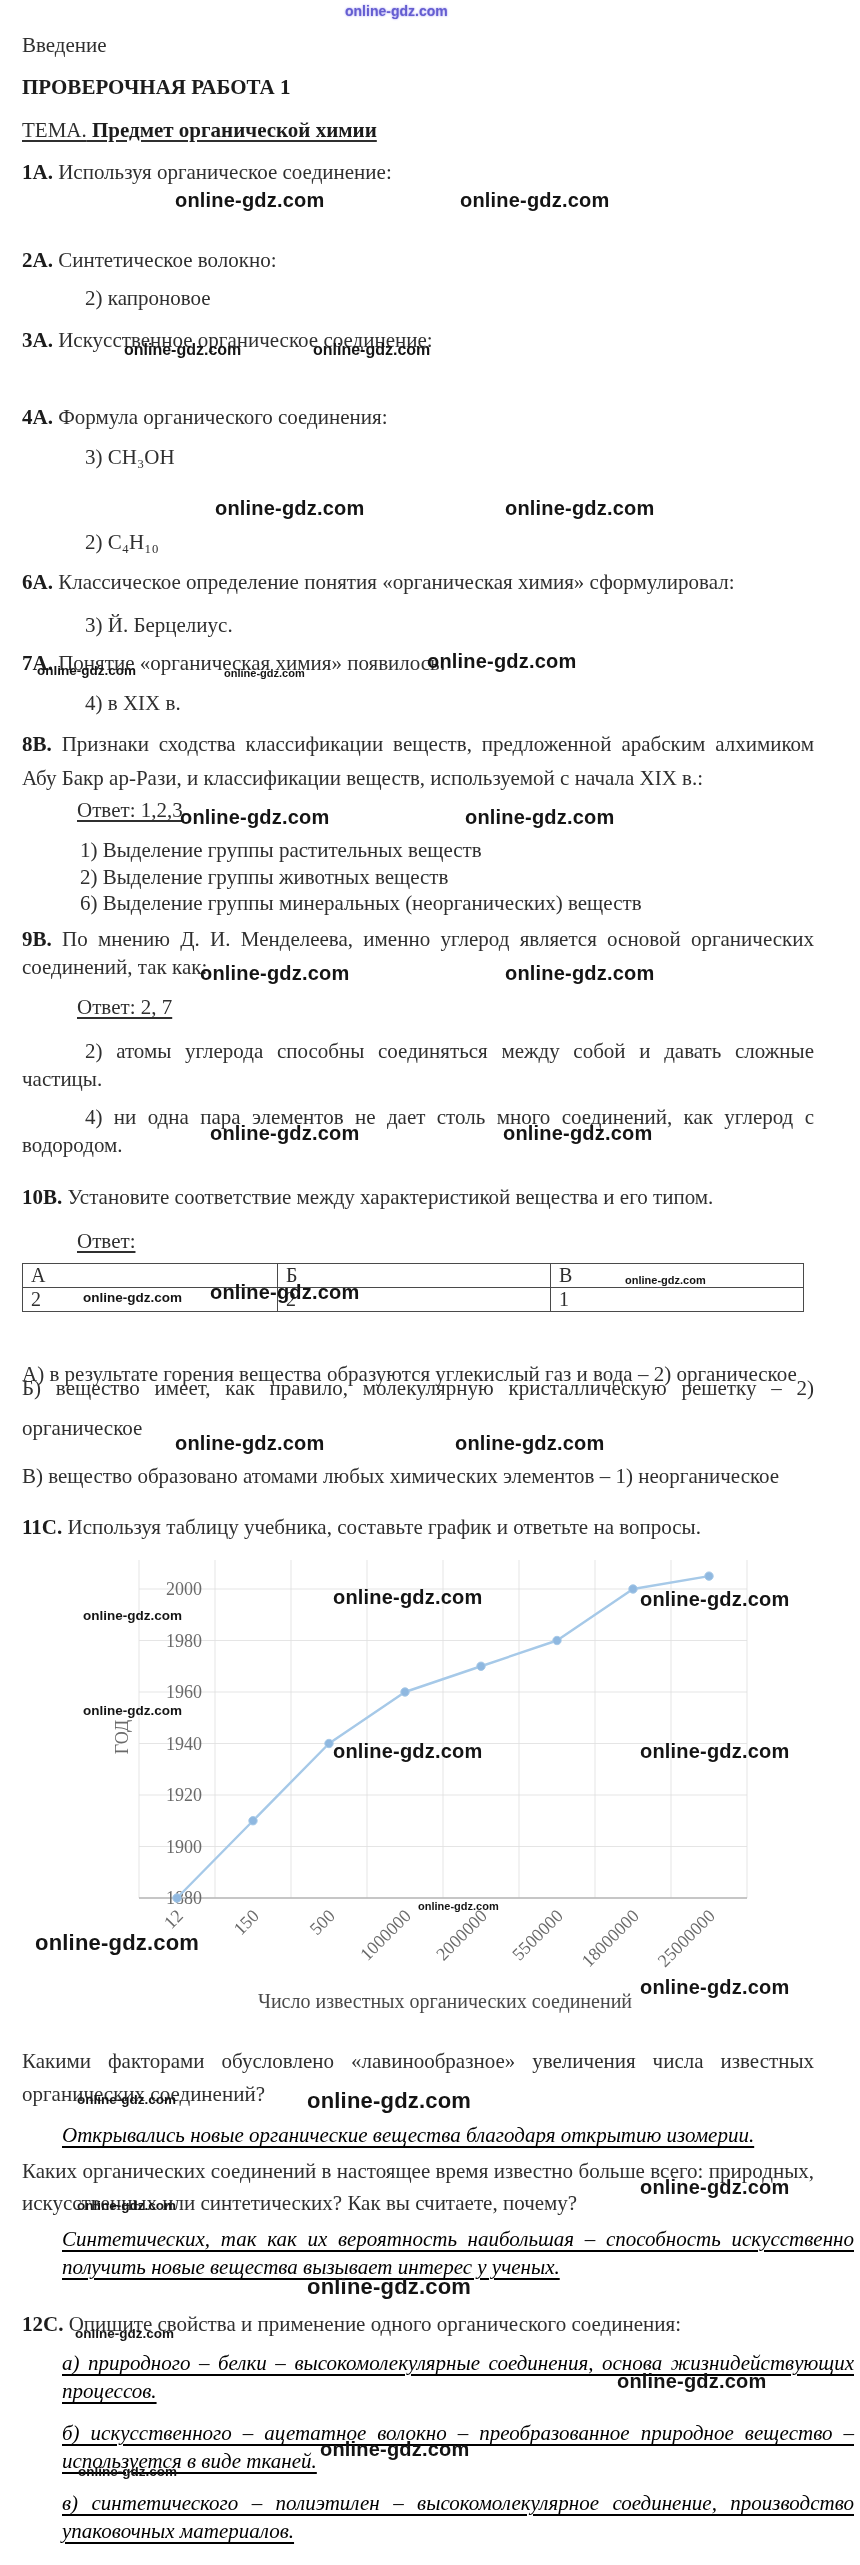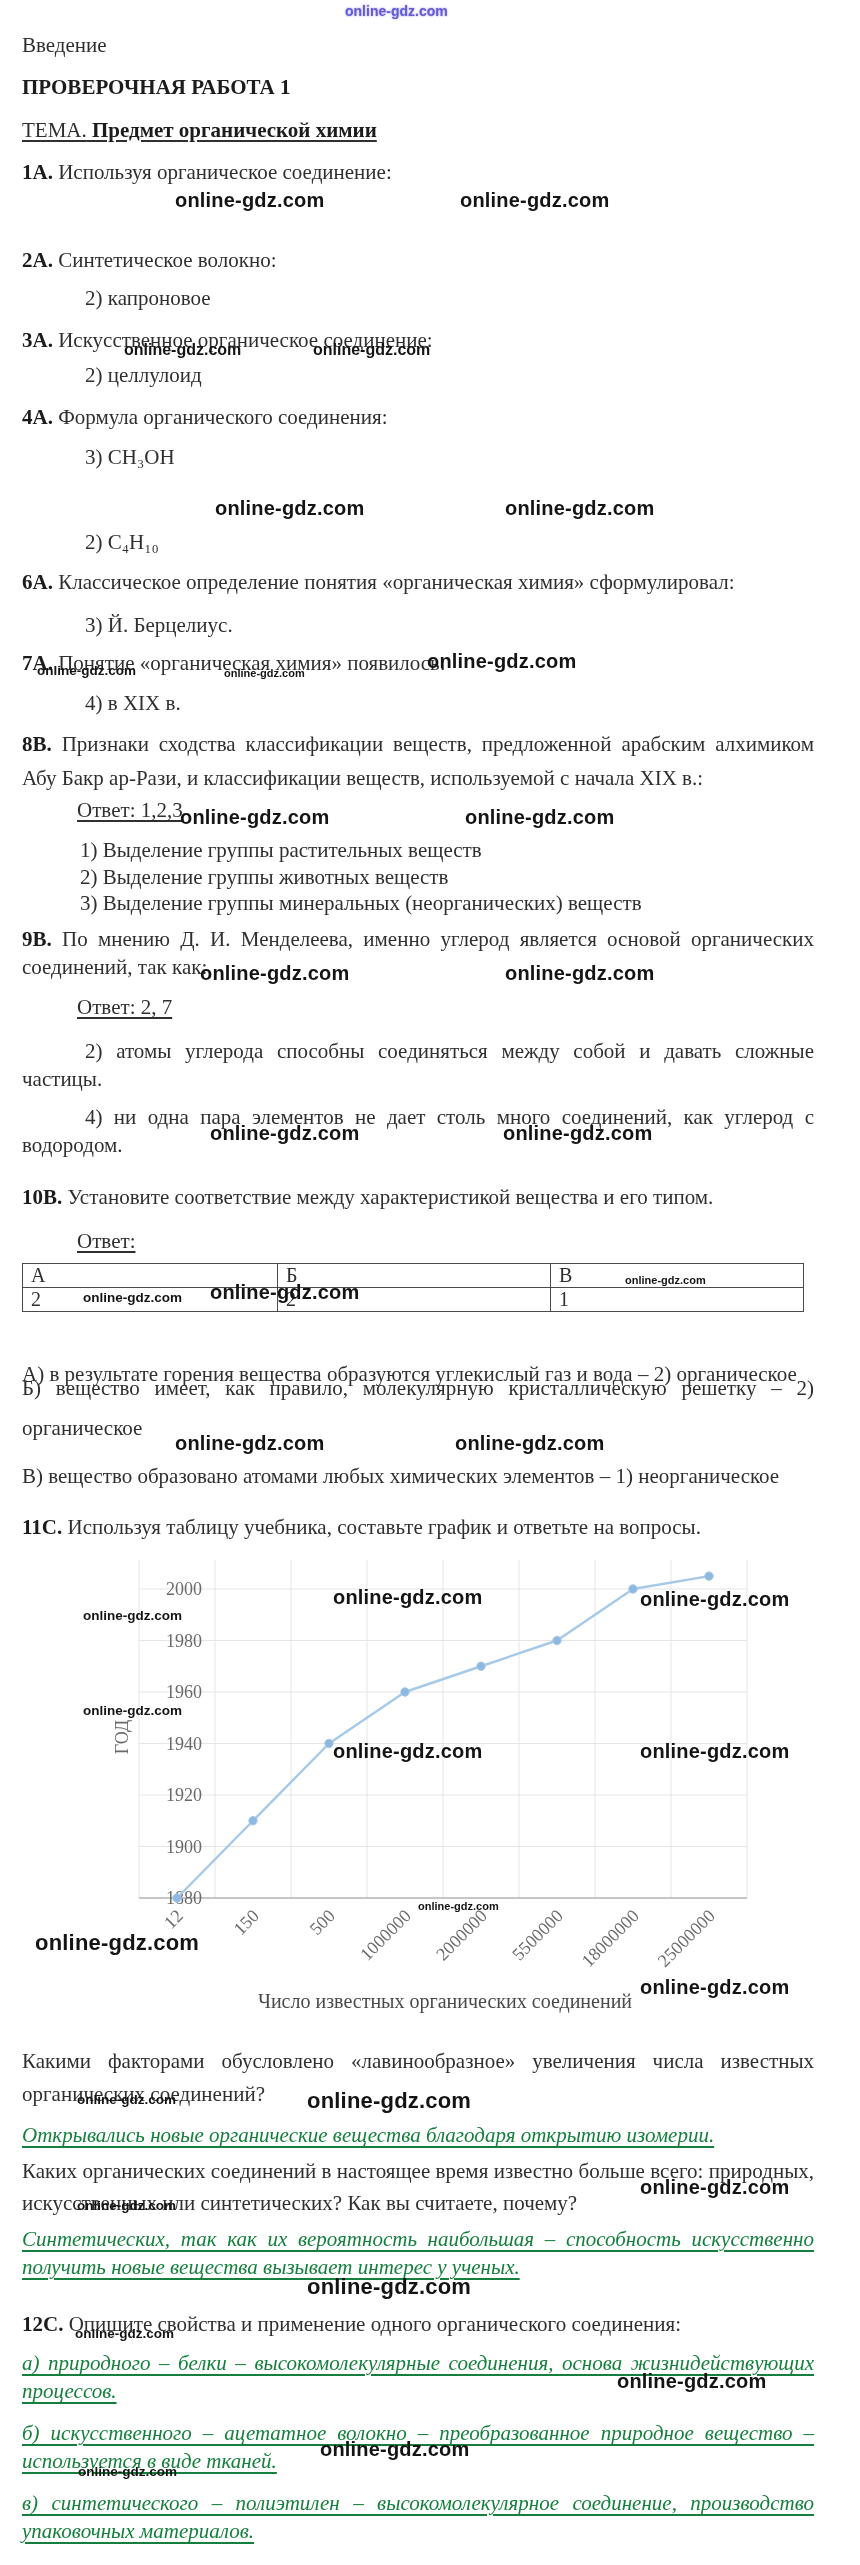--- a/index.html
+++ b/index.html
@@ -6,21 +6,21 @@
   #doc{position:relative;width:860px;height:2565px;background:#ffffff;overflow:hidden;
        font-family:"Liberation Serif","DejaVu Serif",serif;color:#2f2f2f;}
   .p{position:absolute;left:22px;width:792px;font-size:21px;line-height:30px;margin:0;}
   .tight{line-height:28px;}
   .b{font-weight:bold;color:#1c1c1c;}
   .opt{left:85px;width:700px;}
   .ansLabel{left:77px;width:700px;text-decoration:underline;text-underline-offset:3px;}
   .ul{text-decoration:underline;text-underline-offset:3px;}
   .just{text-align:justify;}
   .ind{text-indent:63px;}
-  .ital{font-style:italic;color:#15803d;text-decoration:underline;text-underline-offset:4px;}
+  .ital{font-style:italic;color:#000000;text-decoration:underline;text-underline-offset:4px;margin-left:40px;}
   .list{left:80px;width:720px;}
   .worktitle{font-weight:bold;color:#1c1c1c;}
   
   #match-table{position:absolute;left:22px;top:1263px;width:781px;border-collapse:collapse;
                table-layout:fixed;font-size:20px;color:#2f2f2f;}
   #match-table td{border:1px solid #4a4a4a;padding:0 8px;vertical-align:top;}
   #match-table .hrow td{height:21px;}
   #match-table .vrow td{height:23px;}
   
   #chart-wrap{position:absolute;left:60px;top:1550px;width:760px;height:470px;}
@@ -43,38 +43,37 @@
   <p class="p" style="top:30px">Введение</p>
   <p class="p worktitle" style="top:72px">ПРОВЕРОЧНАЯ РАБОТА 1</p>
   <p class="p ul" style="top:115px"><span>ТЕМА.</span>&nbsp;<span class="b">Предмет органической химии</span></p>
 
   <p class="p" style="top:157px"><span class="b">1А.</span> <span>Используя органическое соединение:</span></p>
 
   <p class="p" style="top:245px"><span class="b">2А.</span> <span>Синтетическое волокно:</span></p>
   <p class="p opt" style="top:283px">2) капроновое</p>
 
   <p class="p" style="top:325px"><span class="b">3А.</span> <span>Искусственное органическое соединение:</span></p>
-  <p class="p opt" style="top:360px">2) целлулоид</p>
 
   <p class="p" style="top:402px"><span class="b">4А.</span> <span>Формула органического соединения:</span></p>
   <p class="p opt" style="top:442px">3) CH₃OH</p>
 
   <p class="p opt" style="top:527px">2) C₄H₁₀</p>
 
   <p class="p" style="top:567px"><span class="b">6А.</span> <span>Классическое определение понятия «органическая химия» сформулировал:</span></p>
   <p class="p opt" style="top:610px">3) Й. Берцелиус.</p>
 
   <p class="p" style="top:648px"><span class="b">7А.</span> <span>Понятие «органическая химия» появилось:</span></p>
   <p class="p opt" style="top:688px">4) в XIX в.</p>
 
   <p class="p just" style="top:727px;line-height:34px"><span class="b">8В.</span> <span>Признаки сходства классификации веществ, предложенной арабским алхимиком Абу Бакр ар-Рази, и классификации веществ, используемой с начала XIX в.:</span></p>
   <p class="p ansLabel" style="top:795px">Ответ: 1,2,3</p>
   <p class="p list tight" style="top:836px">1) Выделение группы растительных веществ</p>
   <p class="p list tight" style="top:863px">2) Выделение группы животных веществ</p>
-  <p class="p list tight" style="top:889px">3) Выделение группы минеральных (неорганических) веществ</p>
+  <p class="p list tight" style="top:889px">6) Выделение группы минеральных (неорганических) веществ</p>
 
   <p class="p just tight" style="top:925px"><span class="b">9В.</span> <span>По мнению Д. И. Менделеева, именно углерод является основой органических соединений, так как:</span></p>
   <p class="p ansLabel" style="top:992px">Ответ: 2, 7</p>
   <p class="p just tight ind" style="top:1037px">2) атомы углерода способны соединяться между собой и давать сложные частицы.</p>
   <p class="p just tight ind" style="top:1103px">4) ни одна пара элементов не дает столь много соединений, как углерод с водородом.</p>
 
   <p class="p" style="top:1182px"><span class="b">10В.</span> <span>Установите соответствие между характеристикой вещества и его типом.</span></p>
   <p class="p ansLabel" style="top:1226px">Ответ:</p>
 
   <table id="match-table">

